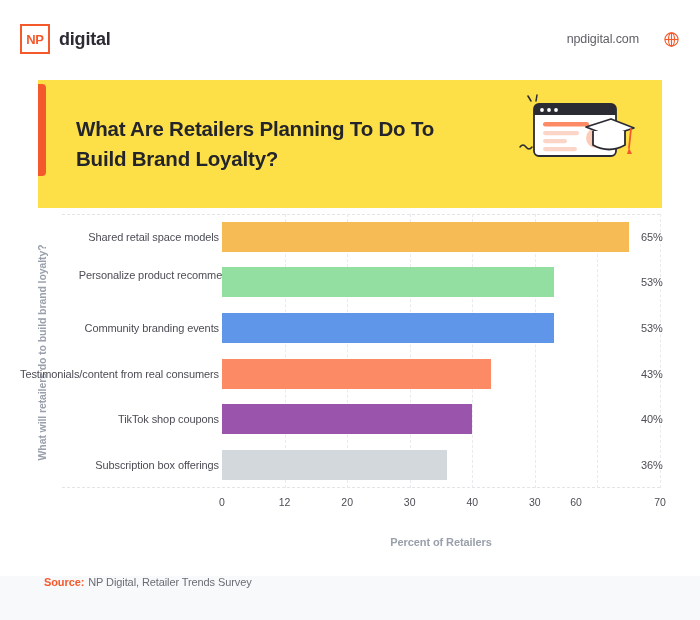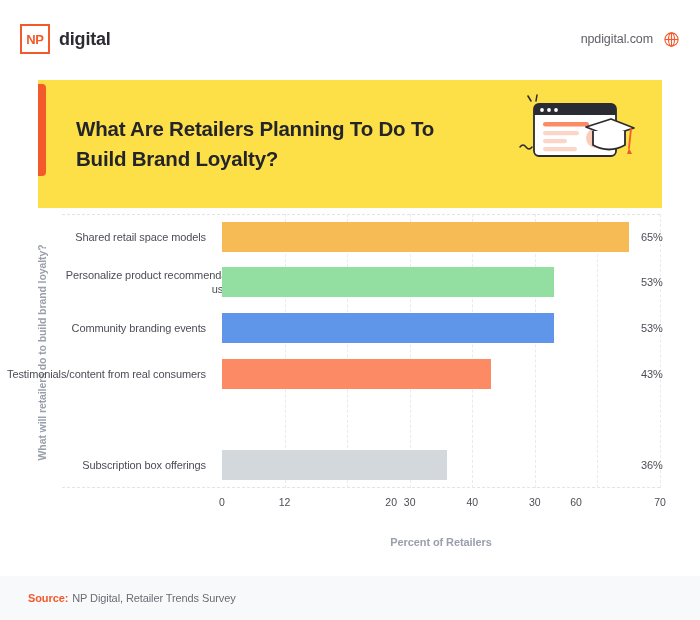--- a/index.html
+++ b/index.html
@@ -47,21 +47,21 @@
   }
   .brand-word {
     font-size: 18px;
     font-weight: bold;
     color: #2b2b33;
     letter-spacing: -0.2px;
   }
   .site {
     display: flex;
     align-items: center;
-    gap: 10px;
+    gap: 24px;
   }
   .site-url {
     font-size: 12.5px;
     color: #5f6067;
     letter-spacing: -0.1px;
   }
   .globe {
     width: 17px;
     height: 17px;
     display: block;
@@ -152,21 +152,21 @@
   }
   .row {
     position: absolute;
     left: 0;
     width: 700px;
     display: flex;
     align-items: center;
   }
   .row-label {
     position: absolute;
-    right: 494px;
+    right: 481px;
     width: 200px;
     text-align: right;
     font-size: 11px;
     line-height: 1.28;
     color: #4c4d55;
     letter-spacing: -0.1px;
   }
   .bar {
     position: absolute;
     left: 222px;
@@ -206,22 +206,22 @@
 
   
   .footer {
     position: absolute;
     left: 0;
     top: 576px;
     width: 700px;
     height: 44px;
     background: #f8f9fb;
     display: flex;
-    align-items: center;
-    padding-left: 28px;
+    align-items: flex-start;
+    padding-left: 44px;
     box-sizing: border-box;
   }
   .footer-label {
     font-size: 11px;
     font-weight: bold;
     color: #f4592b;
     letter-spacing: -0.1px;
   }
   .footer-text {
     font-size: 11px;
@@ -311,30 +311,35 @@
       <div class="row" style="top: 91.3333px; height: 45.6667px;">
         <div class="row-label">Community branding events</div>
         <div class="bar" style="width: 331.629px; height: 30px; top: 7.83333px; background: rgb(96, 150, 234);"></div>
         <div class="row-value">53%</div>
       </div>
       <div class="row" style="top: 137px; height: 45.6667px;">
         <div class="row-label">Testimonials/content from real consumers</div>
         <div class="bar" style="width: 269.057px; height: 30px; top: 7.83333px; background: rgb(252, 138, 101);"></div>
         <div class="row-value">43%</div>
       </div>
+      <div class="row" style="top: 182.667px; height: 45.6667px;">
+        <div class="row-label">TikTok shop coupons</div>
+        <div class="bar" style="width: 250.286px; height: 30px; top: 7.83333px; background: rgb(154, 84, 171);"></div>
+        <div class="row-value">40%</div>
+      </div>
       <div class="row" style="top: 228.333px; height: 45.6667px;">
         <div class="row-label">Subscription box offerings</div>
         <div class="bar" style="width: 225.257px; height: 30px; top: 7.83333px; background: rgb(211, 216, 220);"></div>
         <div class="row-value">36%</div>
       </div>
     </div>
   <div class="x-ticks" id="xticks">
       <div class="x-tick" style="left: 222px;">0</div>
       <div class="x-tick" style="left: 284.571px;">12</div>
-      <div class="x-tick" style="left: 347.143px; margin-left: 44px;">20</div>
+      <div class="x-tick" style="left: 347.143px;">20</div>
       <div class="x-tick" style="left: 409.714px;">30</div>
       <div class="x-tick" style="left: 472.286px;">40</div>
       <div class="x-tick" style="left: 534.857px;">30</div>
       <div class="x-tick" style="left: 576px;">60</div>
       <div class="x-tick" style="left: 660px;">70</div>
     </div>
   <div class="x-axis-title">Percent of Retailers</div>
 </div>
 
 <div class="footer">

